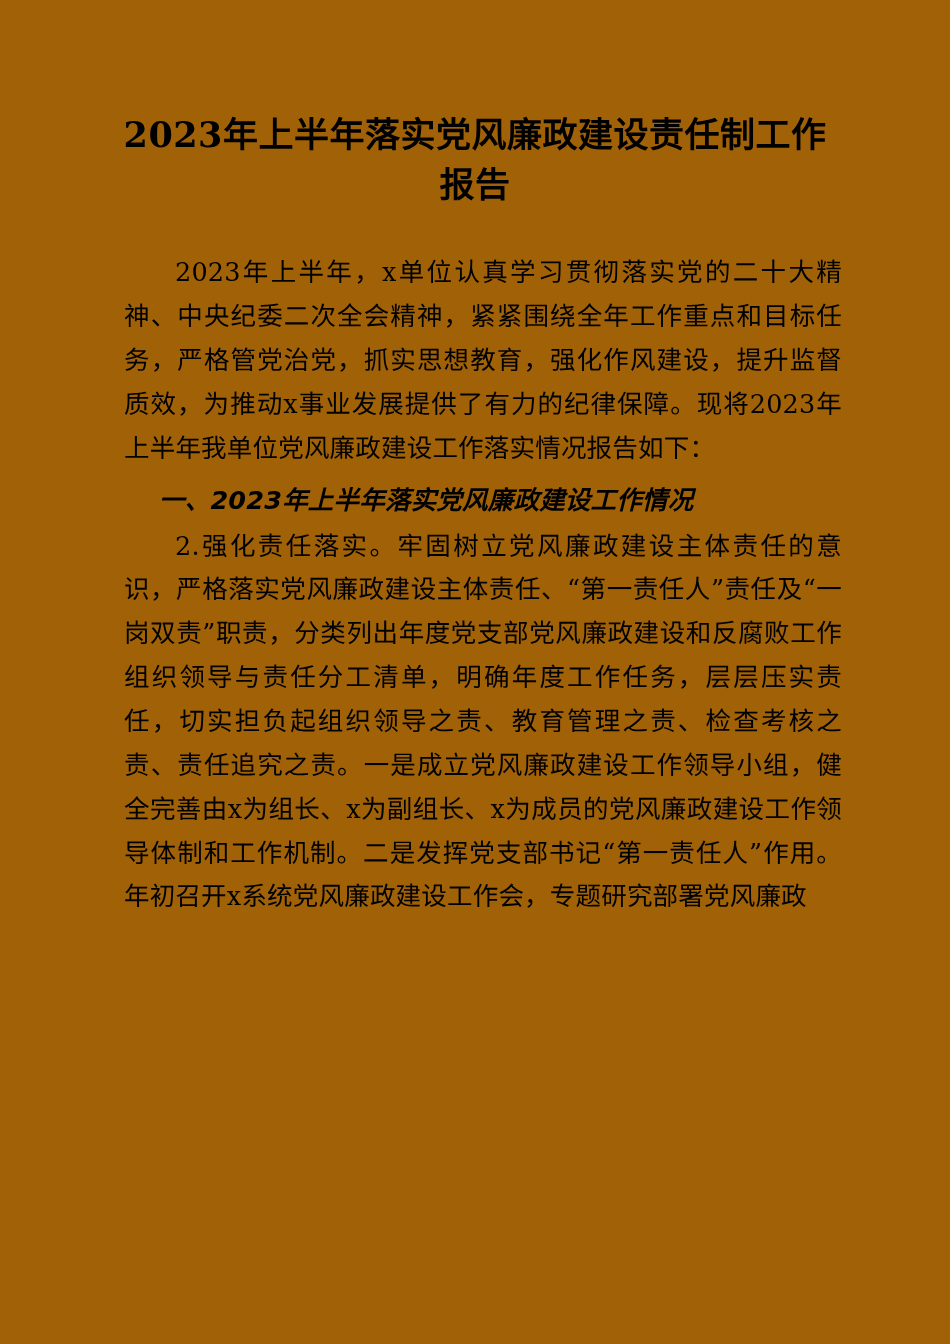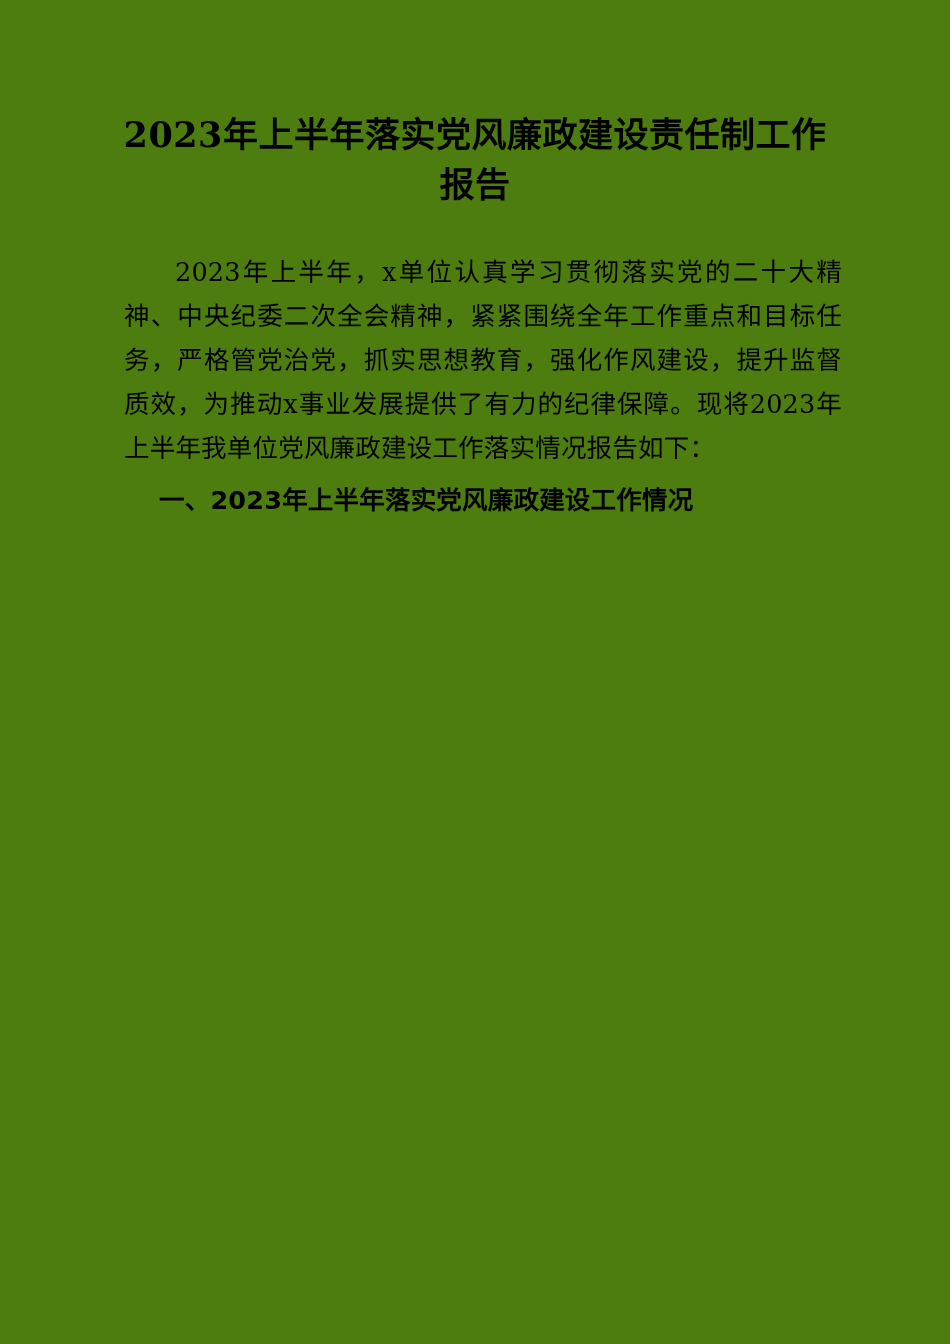--- a/index.html
+++ b/index.html
@@ -13,21 +13,21 @@
     height: 1344px;
     overflow: hidden;
     font-family: "DejaVu Serif", "Liberation Serif", serif;
     color: #000000;
   }
   .page {
     box-sizing: border-box;
     width: 950px;
     height: 1344px;
     padding: 110px 108px 60px 108px;
-    background: #4d7c0f;
+    background: #a16207;
   }
   .doc-title {
     font-family: "DejaVu Serif", "Liberation Serif", serif;
     font-weight: bold;
     font-size: 35px;
     line-height: 1.42;
     text-align: center;
     letter-spacing: 0.5px;
     margin: 0 0 42px 0;
     padding: 0 4px;
@@ -42,28 +42,30 @@
     letter-spacing: 0.2px;
   }
   h2.heading {
     margin: 8px 0 2px 0;
     font-size: 25.5px;
     line-height: 1.72;
     font-weight: bold;
     font-family: "DejaVu Sans", "Liberation Sans", sans-serif;
     text-indent: 2em;
     letter-spacing: 0.2px;
+    font-style: italic;
   }
 </style>
 </head>
 <body>
 
 <div class="page">
 
   <h1 class="doc-title">2023年上半年落实党风廉政建设责任制工作报告</h1>
 
   <p class="para">2023年上半年，x单位认真学习贯彻落实党的二十大精神、中央纪委二次全会精神，紧紧围绕全年工作重点和目标任务，严格管党治党，抓实思想教育，强化作风建设，提升监督质效，为推动x事业发展提供了有力的纪律保障。现将2023年上半年我单位党风廉政建设工作落实情况报告如下：</p>
 
   <h2 class="heading">一、2023年上半年落实党风廉政建设工作情况</h2>
 
 
+  <p class="para">2.强化责任落实。牢固树立党风廉政建设主体责任的意识，严格落实党风廉政建设主体责任、“第一责任人”责任及“一岗双责”职责，分类列出年度党支部党风廉政建设和反腐败工作组织领导与责任分工清单，明确年度工作任务，层层压实责任，切实担负起组织领导之责、教育管理之责、检查考核之责、责任追究之责。一是成立党风廉政建设工作领导小组，健全完善由x为组长、x为副组长、x为成员的党风廉政建设工作领导体制和工作机制。二是发挥党支部书记“第一责任人”作用。年初召开x系统党风廉政建设工作会，专题研究部署党风廉政</p>
 
 </div>
 
 </body></html>

